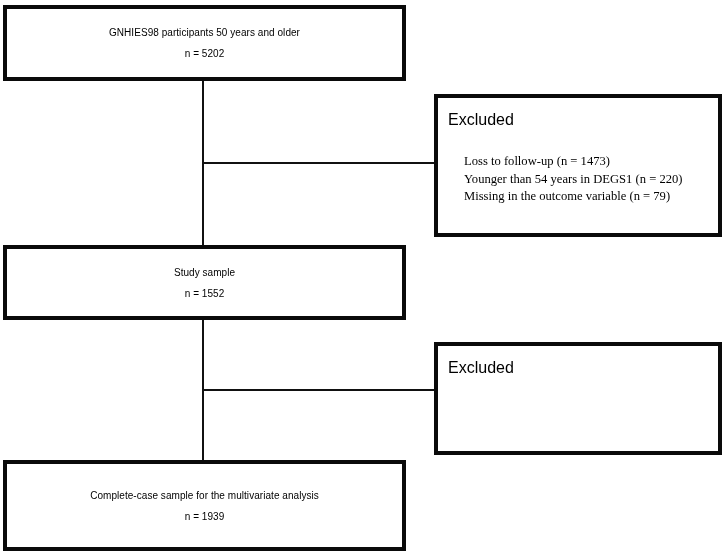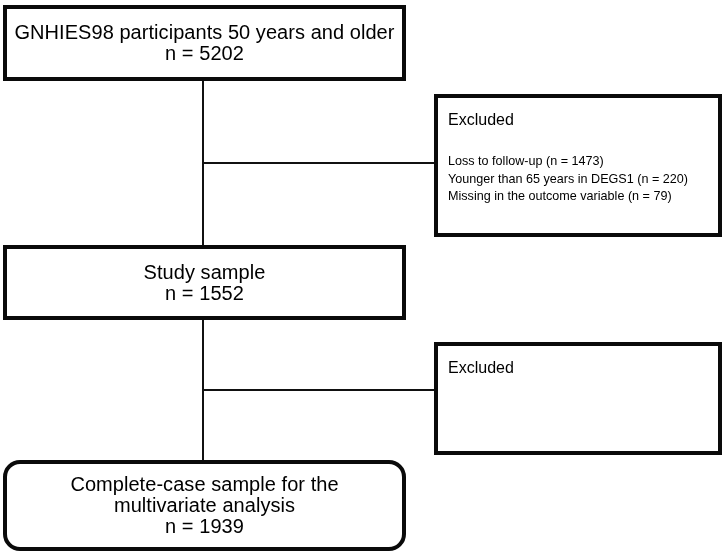--- a/index.html
+++ b/index.html
@@ -28,21 +28,21 @@
 
   
   .node-box {
     display: flex;
     flex-direction: column;
     align-items: center;
     justify-content: center;
     text-align: center;
   }
   .node-line {
-    font-size: 20px;
+    font-size: 10px;
     line-height: 21px;
     letter-spacing: 0.05px;
     white-space: nowrap;
   }
   .node-line.wrap {
     white-space: normal;
     padding: 0 14px;
   }
 
   
@@ -51,21 +51,22 @@
   }
   .excl-title {
     font-size: 16px;
     line-height: 20px;
     margin: 2px 0 0 1px;
   }
   .excl-body {
     margin-top: 23px;
     font-size: 12.6px;
     line-height: 17.5px;
-    margin-left: 1px;
+    margin-left: 17px;
+    font-family: Liberation Serif, serif;
   }
   .excl-body div {
     white-space: nowrap;
   }
   .excl-body.wrapbody div {
     white-space: normal;
   }
 
   
   .conn {
@@ -92,30 +93,30 @@
   <div class="box node-box" style="left:3px; top:5px; width:403px; height:76px;">
     <div class="node-line">GNHIES98 participants 50 years and older</div>
     <div class="node-line">n = 5202</div>
   </div>
 
   <div class="box node-box" style="left:3px; top:245px; width:403px; height:75px;">
     <div class="node-line">Study sample</div>
     <div class="node-line">n = 1552</div>
   </div>
 
-  <div class="box node-box" style="left:3px; top:460px; width:403px; height:91px;border-radius:17px;">
+  <div class="box node-box" style="left:3px; top:460px; width:403px; height:91px;">
     <div class="node-line wrap">Complete-case sample for the multivariate analysis</div>
     <div class="node-line">n = 1939</div>
   </div>
 
   <div class="box excl-box" style="left:434px; top:94px; width:288px; height:143px;">
     <div class="excl-title">Excluded</div>
     <div class="excl-body">
       <div>Loss to follow-up (n = 1473)</div>
-      <div>Younger than 65 years in DEGS1 (n = 220)</div>
+      <div>Younger than 54 years in DEGS1 (n = 220)</div>
       <div>Missing in the outcome variable (n = 79)</div>
     </div>
   </div>
 
   <div class="box excl-box" style="left:434px; top:342px; width:288px; height:113px;">
     <div class="excl-title">Excluded</div>
   </div>
 
 </div>
 

